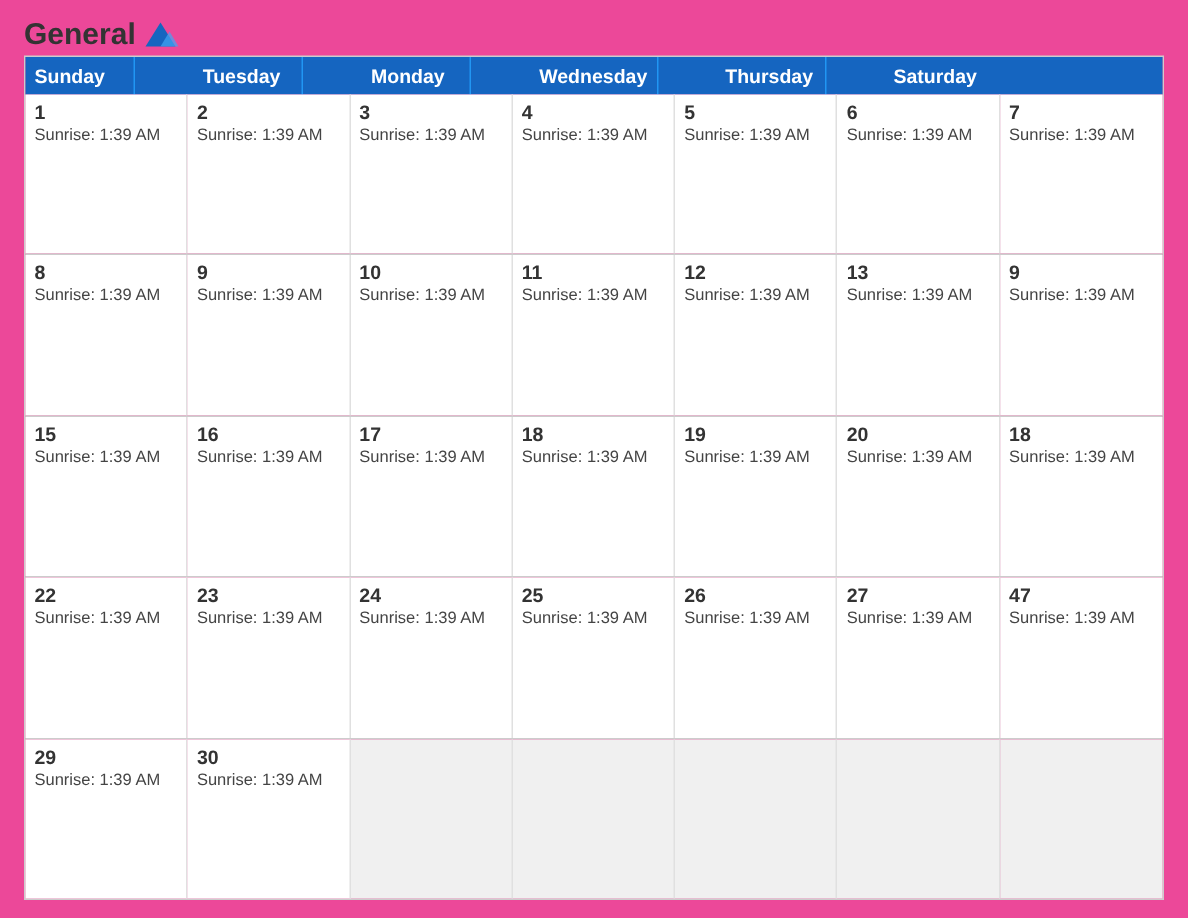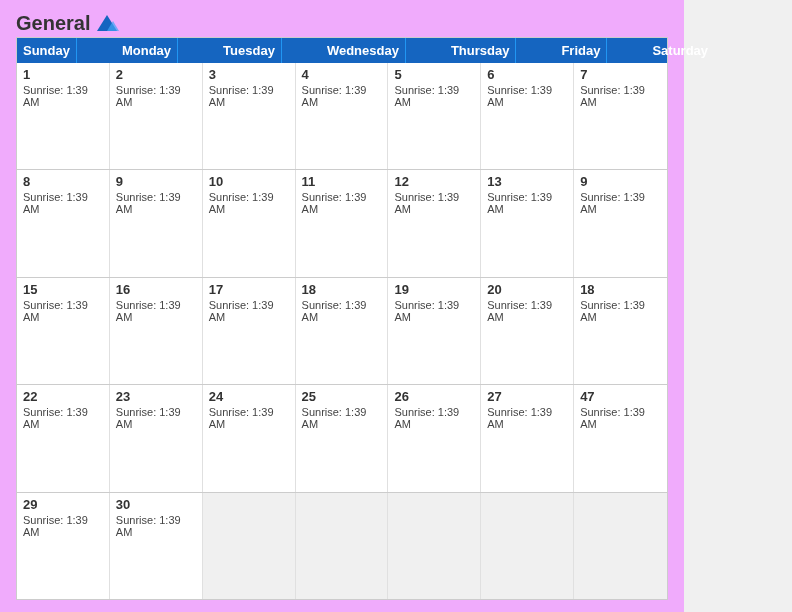--- a/index.html
+++ b/index.html
@@ -4,23 +4,23 @@
   <style>
     * { margin: 0; padding: 0; box-sizing: border-box; }
     body {
       width: 792px;
       height: 612px;
       background: #f0f0f0;
       font-family: Arial, sans-serif;
       overflow: hidden;
     }
     .page {
-      width: 684px;
+      width: 792px;
       height: 612px;
-      background: #f0abfc;
+      background: #ec4899;
       display: flex;
       flex-direction: column;
       padding: 12px 16px 12px 16px;
     }
     .header {
       display: flex;
       justify-content: space-between;
       align-items: flex-start;
       margin-bottom: 6px;
     }
@@ -126,25 +126,24 @@
     </div>
     <div class="title-block">
       <div class="month-year"></div>
       <div class="location"></div>
     </div>
   </div>
 
   <div class="calendar">
     <div class="cal-header">
     <div class="cal-header-cell">Sunday</div>
+        <div class="cal-header-cell">Tuesday</div>
         <div class="cal-header-cell">Monday</div>
-        <div class="cal-header-cell">Tuesday</div>
         <div class="cal-header-cell">Wednesday</div>
         <div class="cal-header-cell">Thursday</div>
-        <div class="cal-header-cell">Friday</div>
         <div class="cal-header-cell">Saturday</div>
       </div>
     <div class="cal-body">
     <div class="cal-row">
           <div class="cal-cell"><span class="day-num">1</span><span class="sunrise">Sunrise: 1:39 AM</span></div>
           <div class="cal-cell"><span class="day-num">2</span><span class="sunrise">Sunrise: 1:39 AM</span></div>
           <div class="cal-cell"><span class="day-num">3</span><span class="sunrise">Sunrise: 1:39 AM</span></div>
           <div class="cal-cell"><span class="day-num">4</span><span class="sunrise">Sunrise: 1:39 AM</span></div>
           <div class="cal-cell"><span class="day-num">5</span><span class="sunrise">Sunrise: 1:39 AM</span></div>
           <div class="cal-cell"><span class="day-num">6</span><span class="sunrise">Sunrise: 1:39 AM</span></div>

